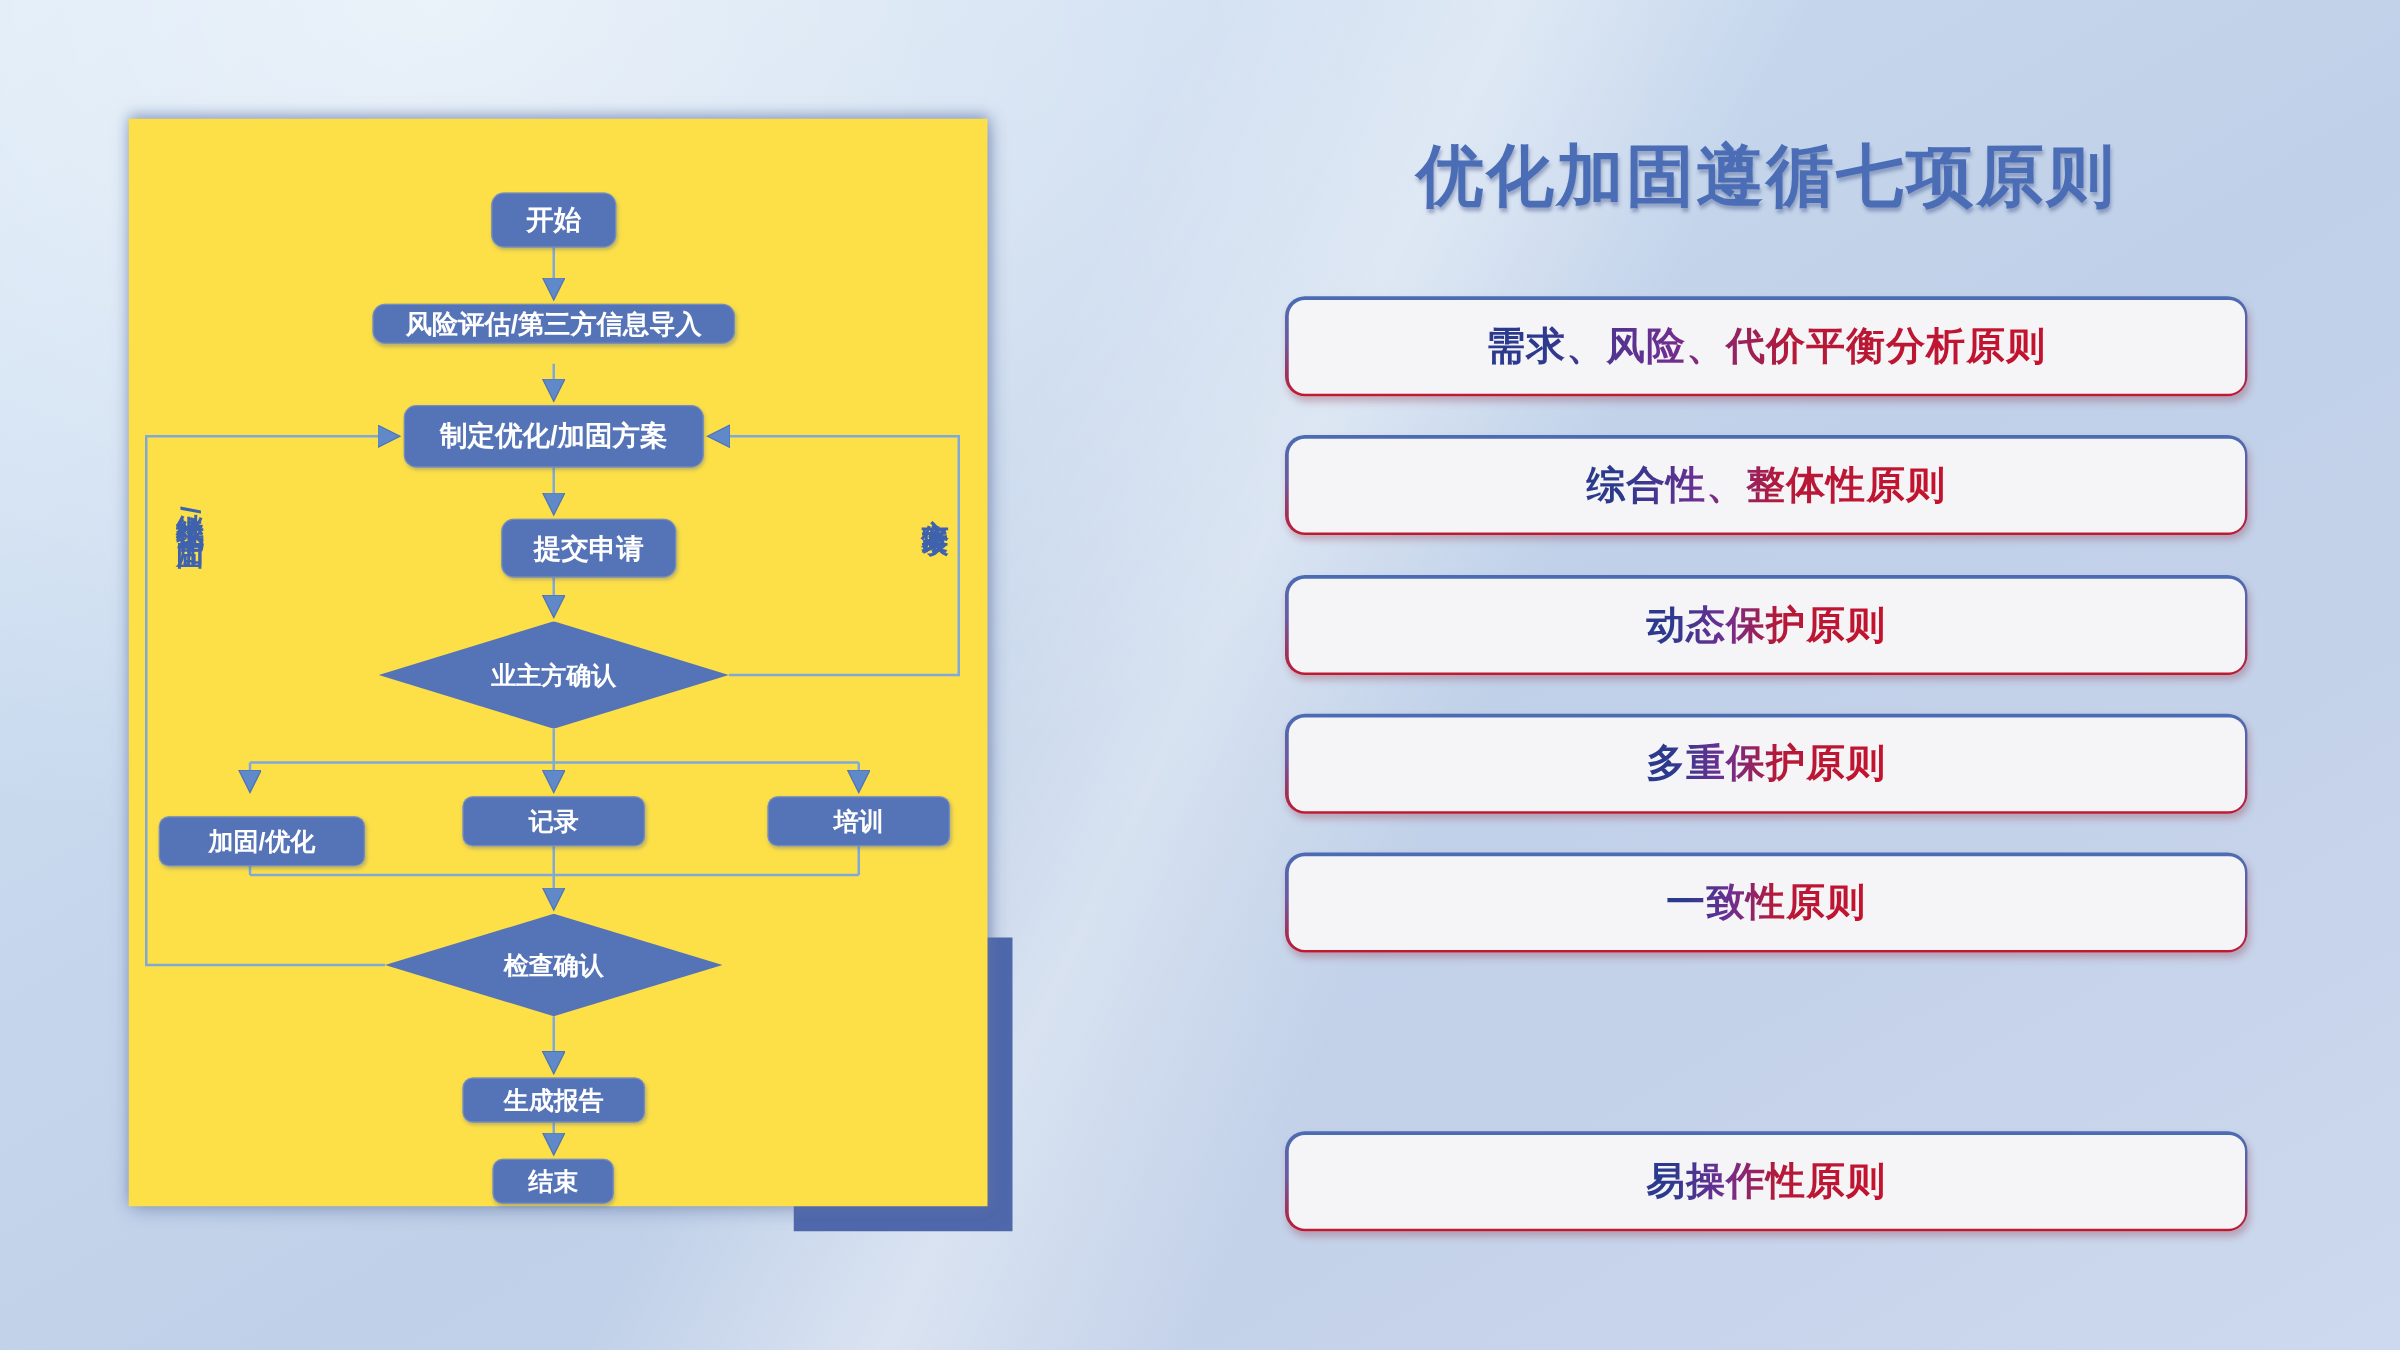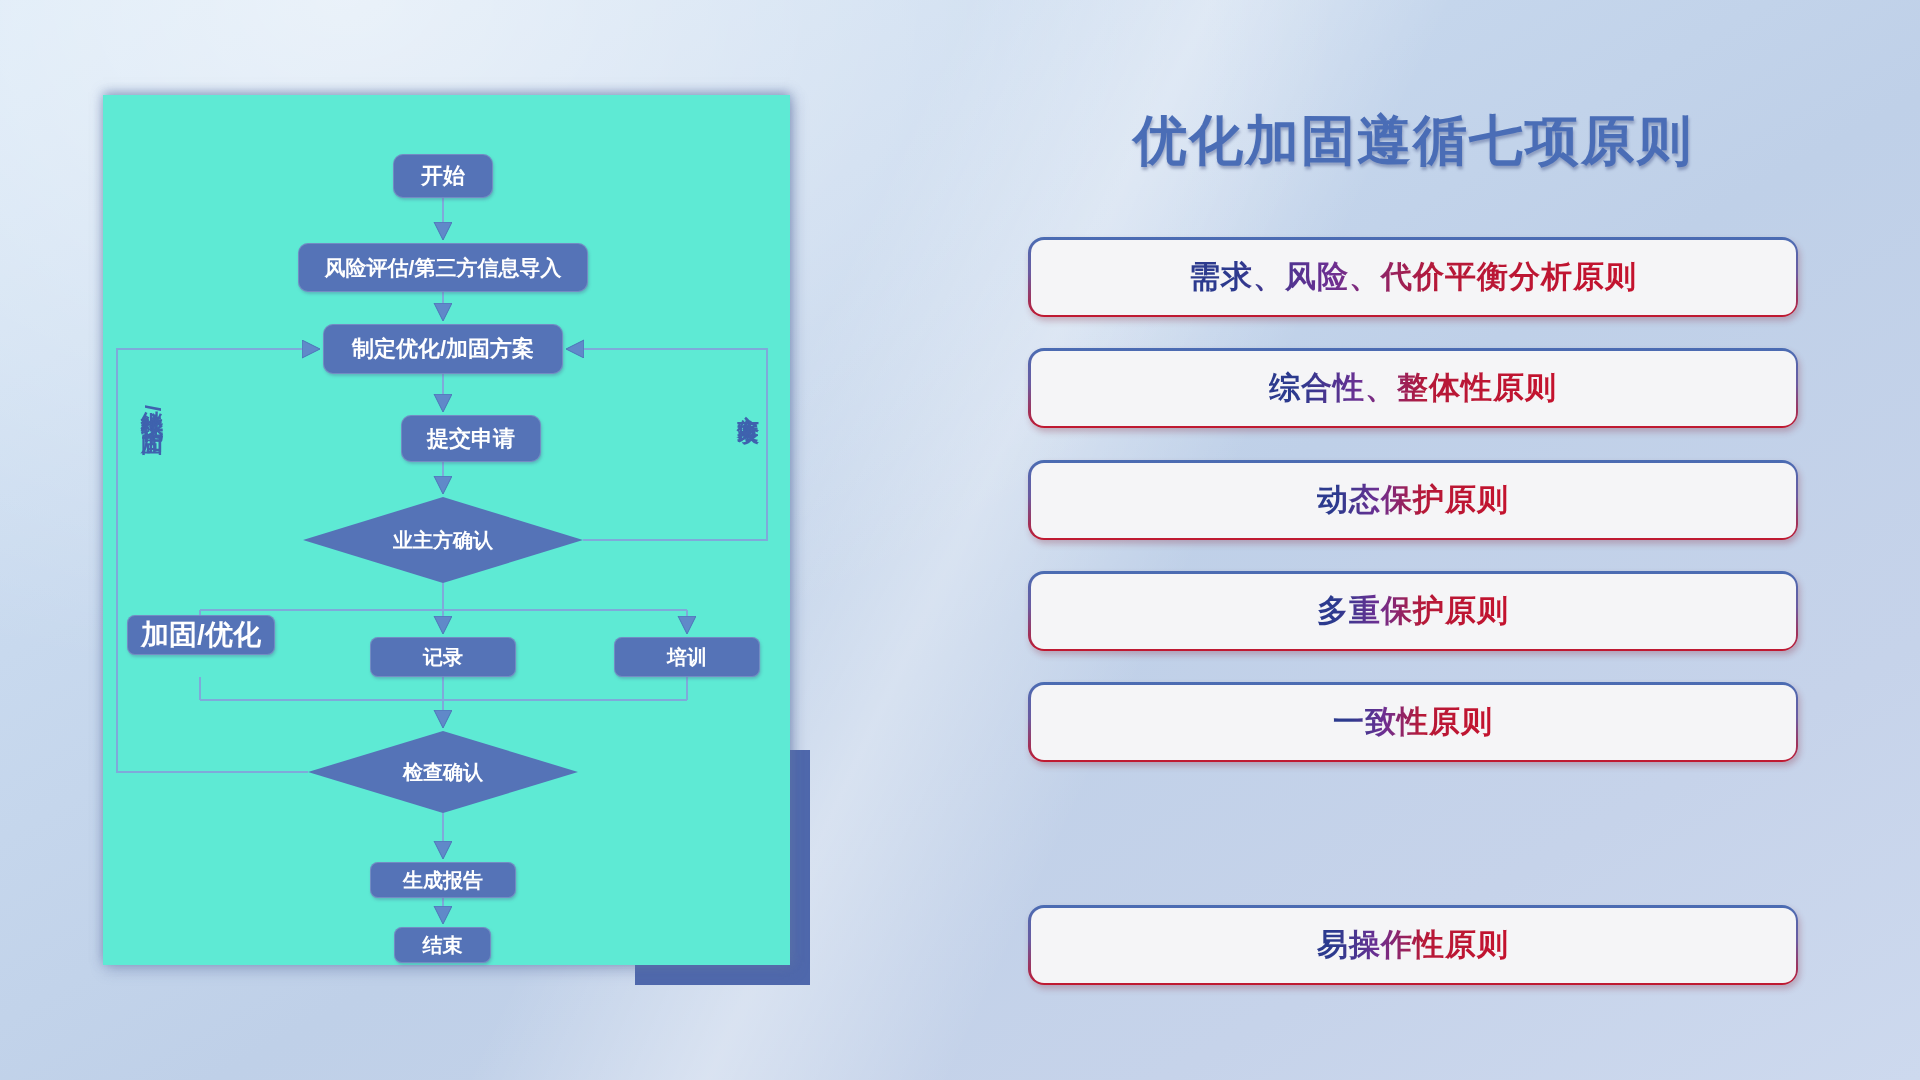--- a/index.html
+++ b/index.html
@@ -13,21 +13,21 @@
   }
   .stage{position:absolute;inset:0;}
 
   
   .accent{
     position:absolute;left:635px;top:750px;width:175px;height:235px;
     background:#4f68ac;z-index:0;
   }
   .card{
     position:absolute;left:103px;top:95px;width:687px;height:870px;
-    background:#5eead4;z-index:1;
+    background:#fde047;z-index:1;
     box-shadow:0 -3px 10px rgba(95,115,165,.55), 3px 4px 14px rgba(95,115,165,.45);
   }
   .connectors{position:absolute;left:0;top:0;z-index:1;}
   .fc-node{
     position:absolute;z-index:2;background:#5573b7;color:#ffffff;
     display:flex;align-items:center;justify-content:center;
     font-weight:bold;text-align:center;
     box-shadow:inset 0 0 0 1px rgba(255,255,255,.18), 1px 2px 3px rgba(80,100,150,.35);
   }
   .fc-rect{border-radius:10px;}
@@ -96,29 +96,29 @@
         <line x1="340" y1="605" x2="340" y2="631" marker-end="url(#arr)"></line>
         <line x1="340" y1="718" x2="340" y2="762" marker-end="url(#arr)"></line>
         <line x1="340" y1="803" x2="340" y2="827" marker-end="url(#arr)"></line>
         <path d="M205,677 L14,677 L14,254 L215,254" marker-end="url(#arr)"></path>
         <path d="M480,445 L664,445 L664,254 L465,254" marker-end="url(#arr)"></path>
       </g>
     </svg>
 
     <div class="fc-node fc-rect" style="left:290px;top:59px;width:100px;height:44px;font-size:22px;">开始</div>
 
-    <div class="fc-node fc-rect" style="left:195px;top:148px;width:290px;height:49px;font-size:21px;">风险评估/第三方信息导入</div>
+    <div class="fc-node fc-rect" style="left:195px;top:148px;width:290px;height:32px;font-size:21px;">风险评估/第三方信息导入</div>
 
     <div class="fc-node fc-rect" style="left:220px;top:229px;width:240px;height:50px;font-size:22px;">制定优化/加固方案</div>
 
     <div class="fc-node fc-rect" style="left:270px;top:320px;width:140px;height:47px;font-size:22px;margin-left:28px;">提交申请</div>
 
     <div class="fc-node fc-diamond" style="left:200px;top:402px;width:280px;height:86px;font-size:20px;">业主方确认</div>
 
-    <div class="fc-node fc-rect-sm" style="left:24px;top:520px;width:148px;height:40px;font-size:28px;">加固/优化</div>
+    <div class="fc-node fc-rect-sm" style="left:24px;top:558px;width:165px;height:40px;font-size:20px;">加固/优化</div>
 
     <div class="fc-node fc-rect-sm" style="left:267px;top:542px;width:146px;height:40px;font-size:20px;">记录</div>
 
     <div class="fc-node fc-rect-sm" style="left:511px;top:542px;width:146px;height:40px;font-size:20px;">培训</div>
 
     <div class="fc-node fc-diamond" style="left:205px;top:636px;width:270px;height:82px;font-size:20px;">检查确认</div>
 
     <div class="fc-node fc-rect-sm" style="left:267px;top:767px;width:146px;height:36px;font-size:20px;">生成报告</div>
 
     <div class="fc-node fc-rect-sm" style="left:291px;top:832px;width:97px;height:36px;font-size:20px;">结束</div>

